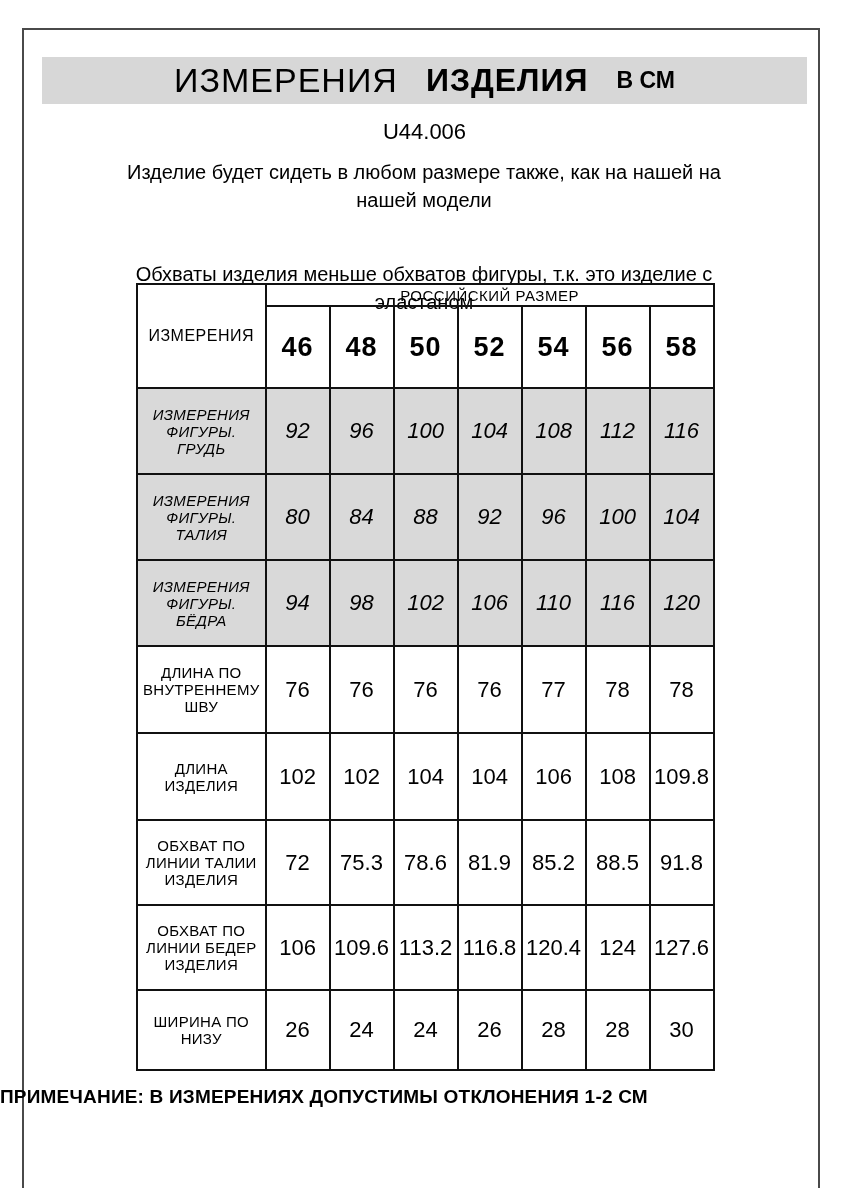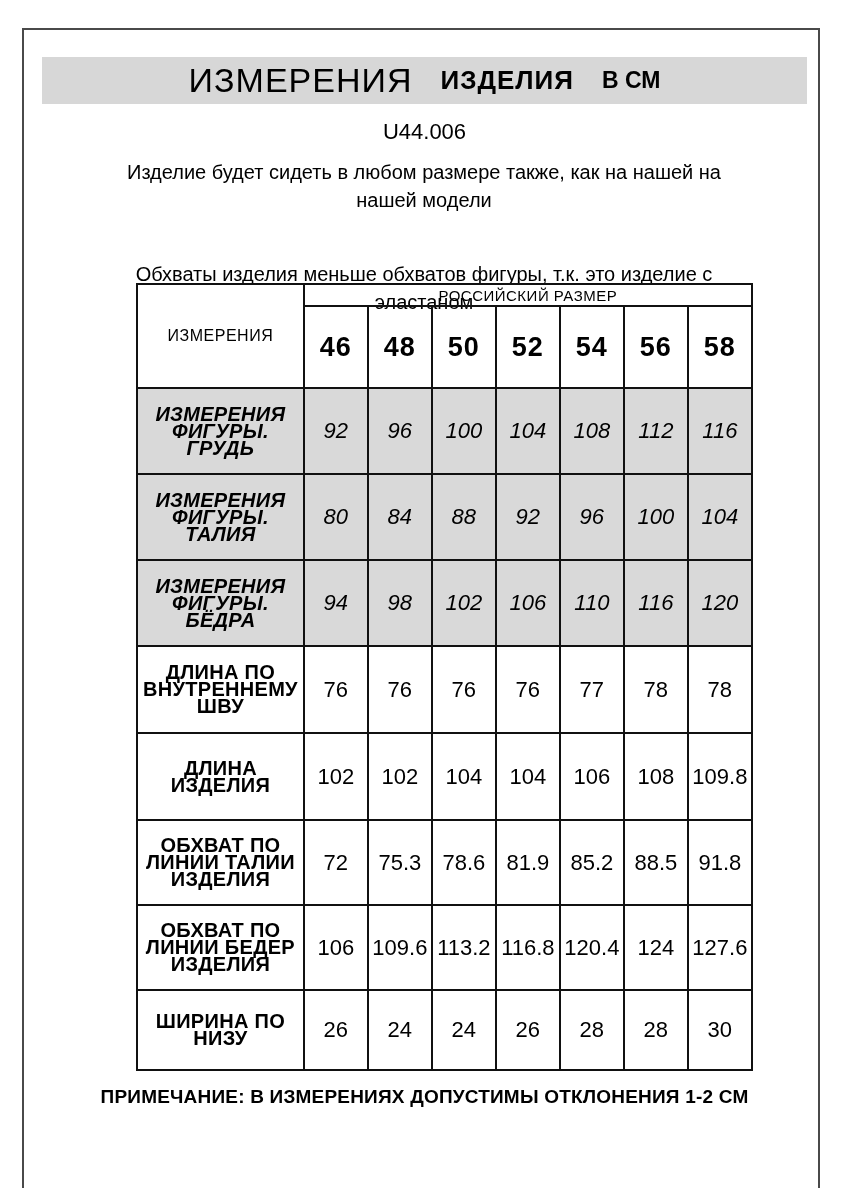--- a/index.html
+++ b/index.html
@@ -35,21 +35,21 @@
     display: flex;
     align-items: center;
     justify-content: center;
   }
   .banner .t1 {
     font-size: 34px;
     font-weight: 400;
     letter-spacing: 1px;
   }
   .banner .t2 {
-    font-size: 26px;
+    font-size: 32px;
     font-weight: 700;
     letter-spacing: 1px;
     margin-left: 28px;
   }
   .banner .t3 {
     font-size: 23px;
     font-weight: 700;
     margin-left: 28px;
   }
   .article-code {
@@ -101,22 +101,22 @@
     letter-spacing: 0.5px;
   }
   .size-table .size-cell {
     height: 80px;
     font-size: 27px;
     font-weight: 700;
     letter-spacing: 1px;
     margin-left: 28px;
   }
   .size-table tbody th {
-    font-size: 20px;
-    font-weight: 700;
+    font-size: 15px;
+    font-weight: 400;
     line-height: 17px;
     padding: 8px 5px;
     letter-spacing: 0.3px;
   }
   .size-table tbody td {
     font-size: 22px;
     font-weight: 400;
   }
   .size-table tbody tr.figure {
     background: #d9d9d9;
@@ -132,21 +132,21 @@
   .size-table tbody tr:nth-child(5) { height: 87px; }
   .size-table tbody tr:nth-child(6) { height: 85px; }
   .size-table tbody tr:nth-child(7) { height: 85px; }
   .size-table tbody tr:nth-child(8) { height: 80px; }
 
   .footnote {
     position: absolute;
     left: 0;
     top: 1086px;
     width: 849px;
-    text-align: center;
+    text-align: left;
     font-size: 19px;
     font-weight: 700;
     letter-spacing: 0.2px;
   }
 </style>
 </head>
 <body>
 
 <div class="canvas">
 

